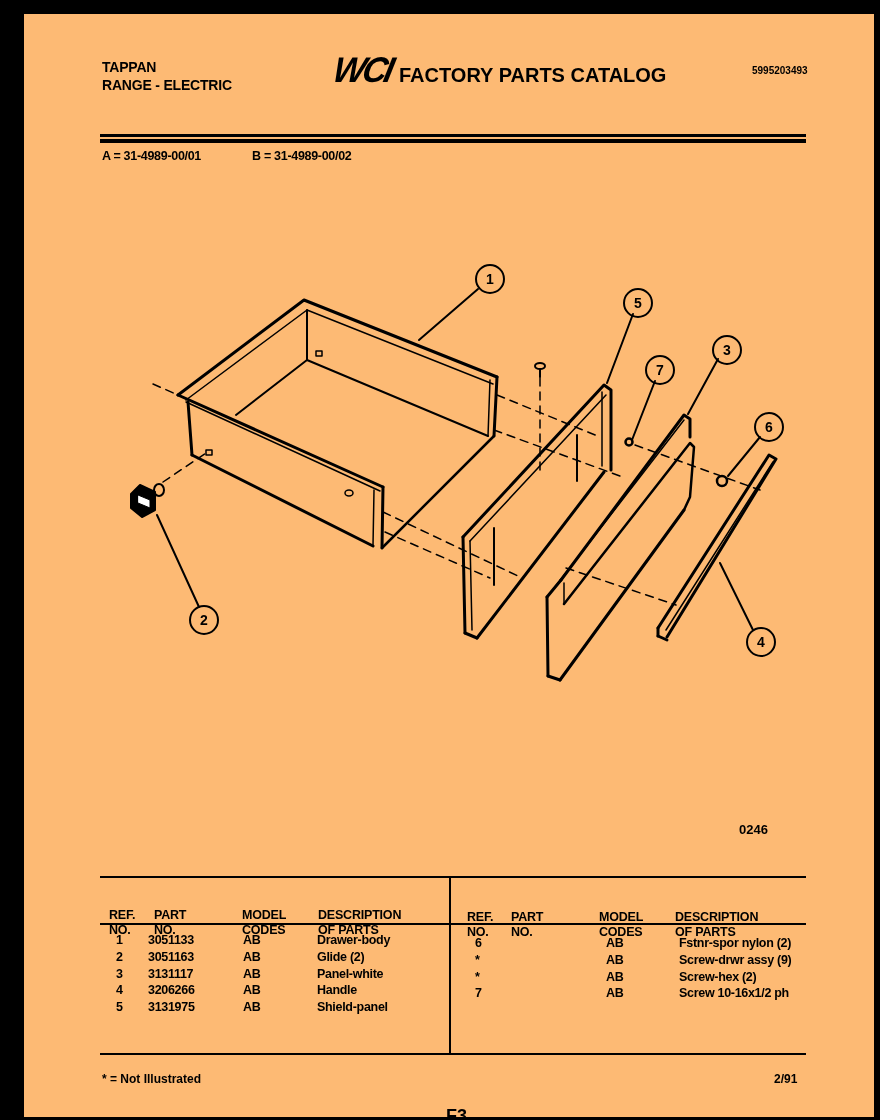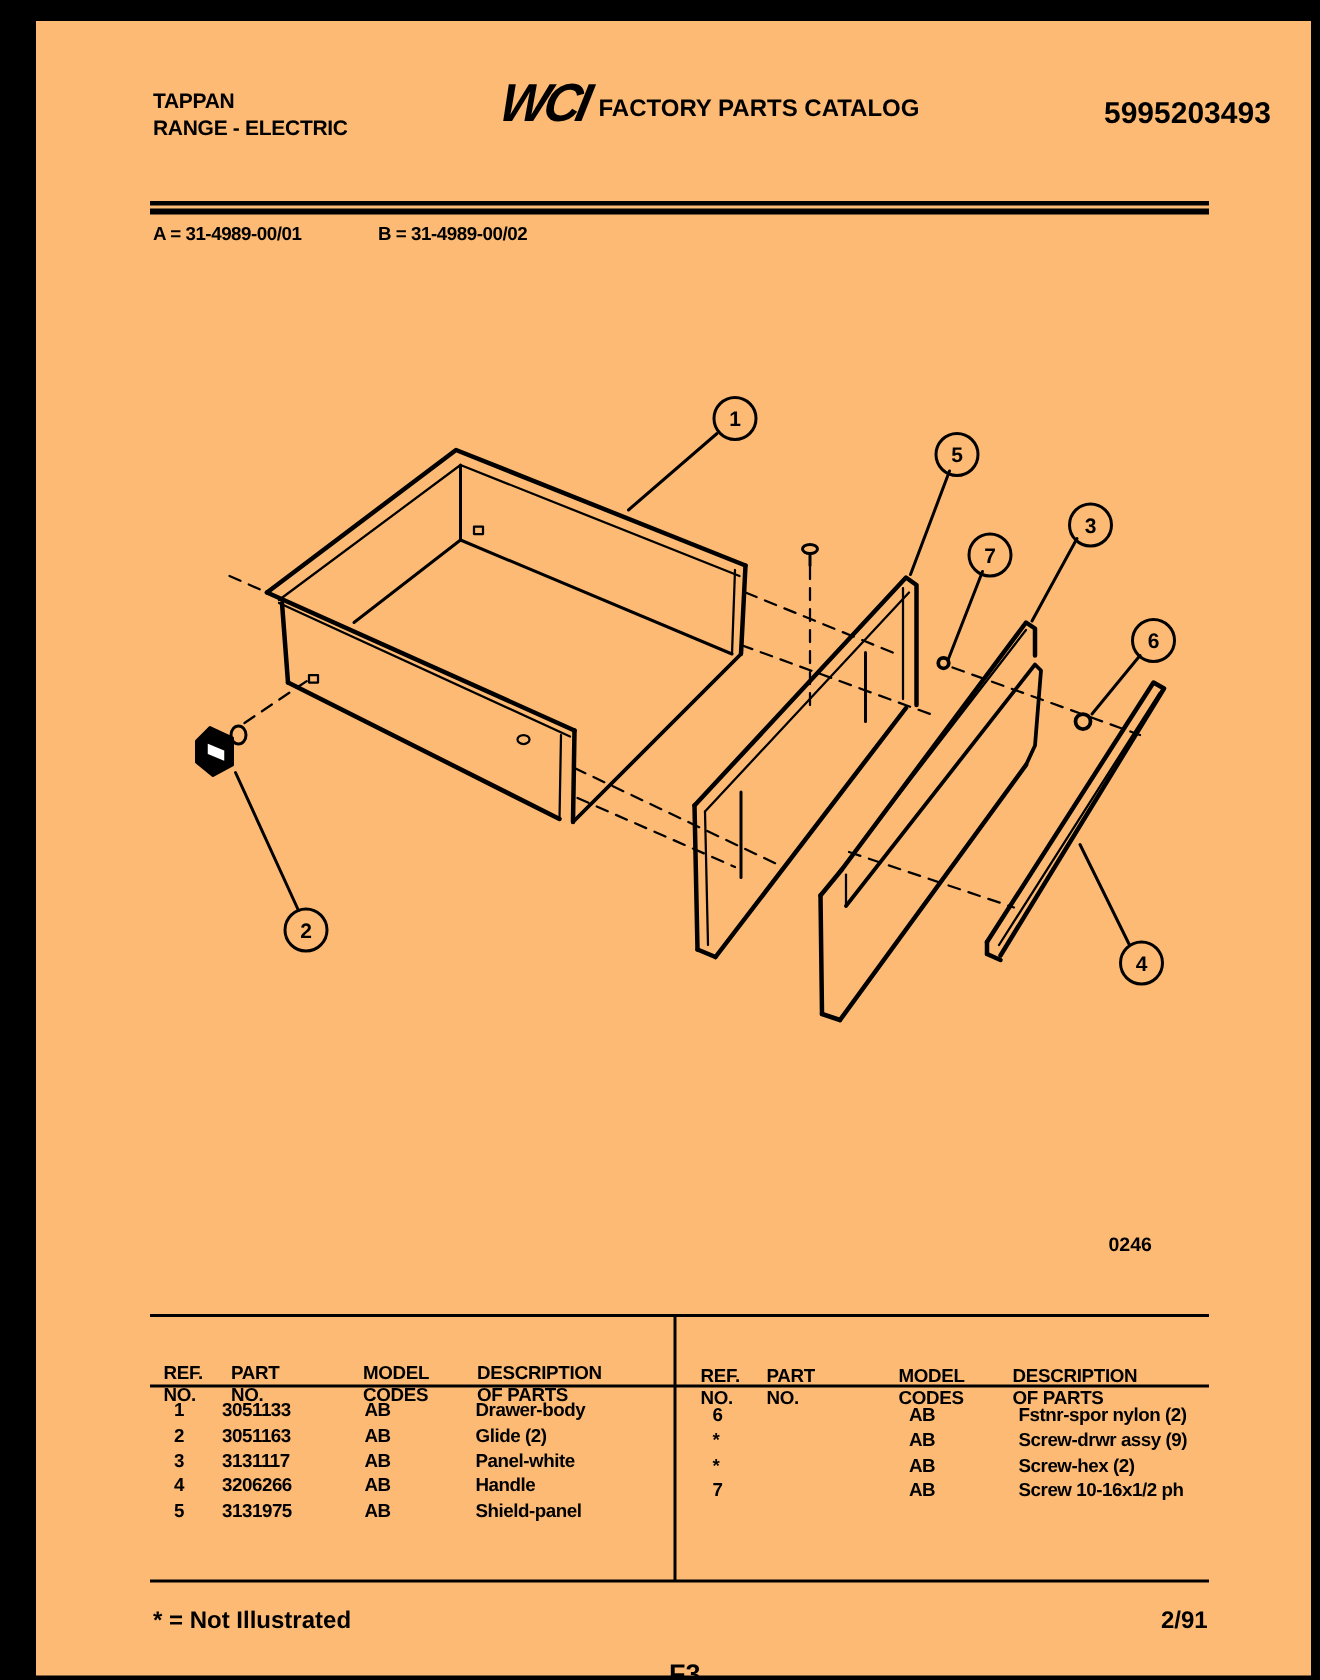--- a/index.html
+++ b/index.html
@@ -9,41 +9,41 @@
   }
   .page {
     position:absolute; left:24px; top:14px; width:850px; height:1103px; background:#fdba74;
   }
   .abs { position:absolute; }
   .hdr { font-weight:bold; font-size:14px; line-height:17px; letter-spacing:-0.2px; }
   .brand-logo {
     font-weight:900; font-style:italic; font-size:34px; letter-spacing:-3px;
     transform:skewX(-12deg) scaleY(1.05); line-height:30px;
   }
-  .catalog-title { font-weight:bold; font-size:16px; }
+  .catalog-title { font-weight:bold; font-size:20px; }
   .rule-thick { position:absolute; left:76px; width:706px; background:#000; }
   .models { font-weight:bold; font-size:12.5px; letter-spacing:-0.3px; }
   .diagram-svg { position:absolute; left:0; top:0; }
   .table-area { position:absolute; left:76px; top:862px; width:706px; height:178px; }
   .th { font-weight:bold; font-size:12.5px; line-height:15px; position:absolute; letter-spacing:-0.2px;margin-top:24px; }
   .td { font-size:12.5px; line-height:16.8px; position:absolute; font-weight:bold; letter-spacing:-0.3px; white-space:nowrap; }
-  .footer { font-weight:bold; font-size:16px; }
+  .footer { font-weight:bold; font-size:12px; }
   .pagecode { font-weight:bold; font-size:18px; }
 </style>
 </head>
 <body>
 
 <div class="page">
 
   <div class="abs hdr" style="left:78px; top:45px;">TAPPAN</div>
   <div class="abs hdr" style="left:78px; top:63px;">RANGE - ELECTRIC</div>
 
   <div class="abs brand-logo" style="left:310px; top:40px;">WCI</div>
   <div class="abs catalog-title" style="left:375px; top:50px;">FACTORY PARTS CATALOG</div>
-  <div class="abs catalog-title" style="left:712px; top:51px; font-size:20px;">5995203493</div>
+  <div class="abs catalog-title" style="left:728px; top:51px; font-size:10px;">5995203493</div>
 
   <div class="rule-thick" style="top:120px; height:3px;"></div>
   <div class="rule-thick" style="top:125px; height:4px;"></div>
 
   <div class="abs models" style="left:78px; top:135px;">A = 31-4989-00/01</div>
   <div class="abs models" style="left:228px; top:135px;">B = 31-4989-00/02</div>
 
   <svg class="diagram-svg" width="850" height="860" viewBox="24 14 850 860" fill="none" stroke="#000" stroke-linecap="round" stroke-linejoin="round">
 
     <g stroke-width="3">

